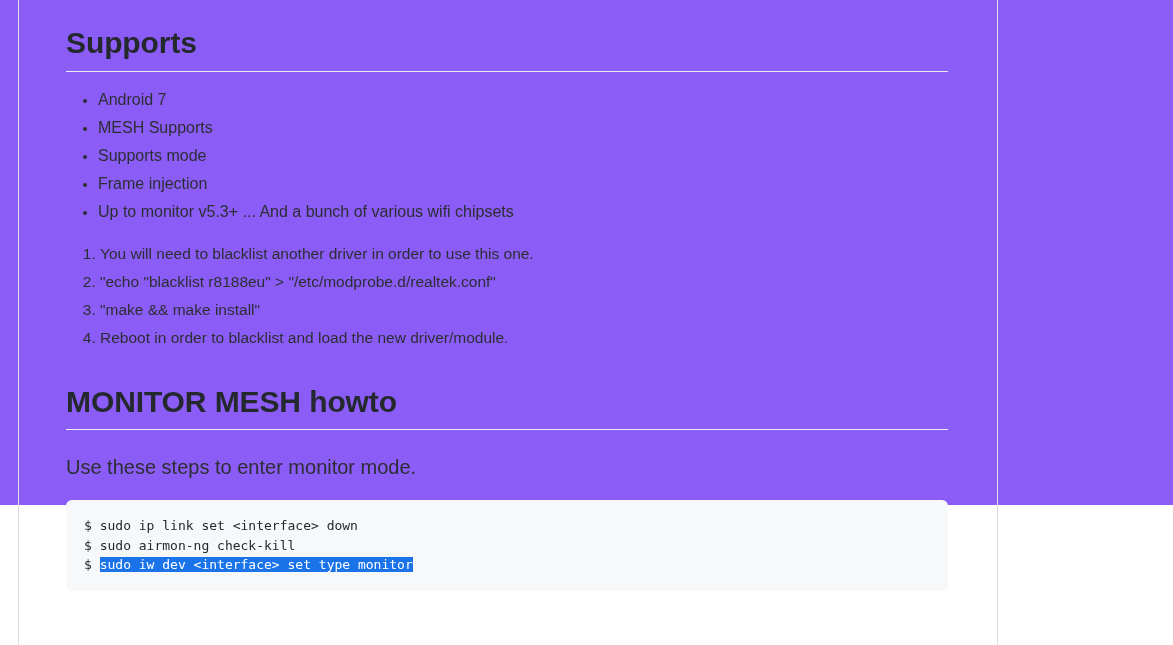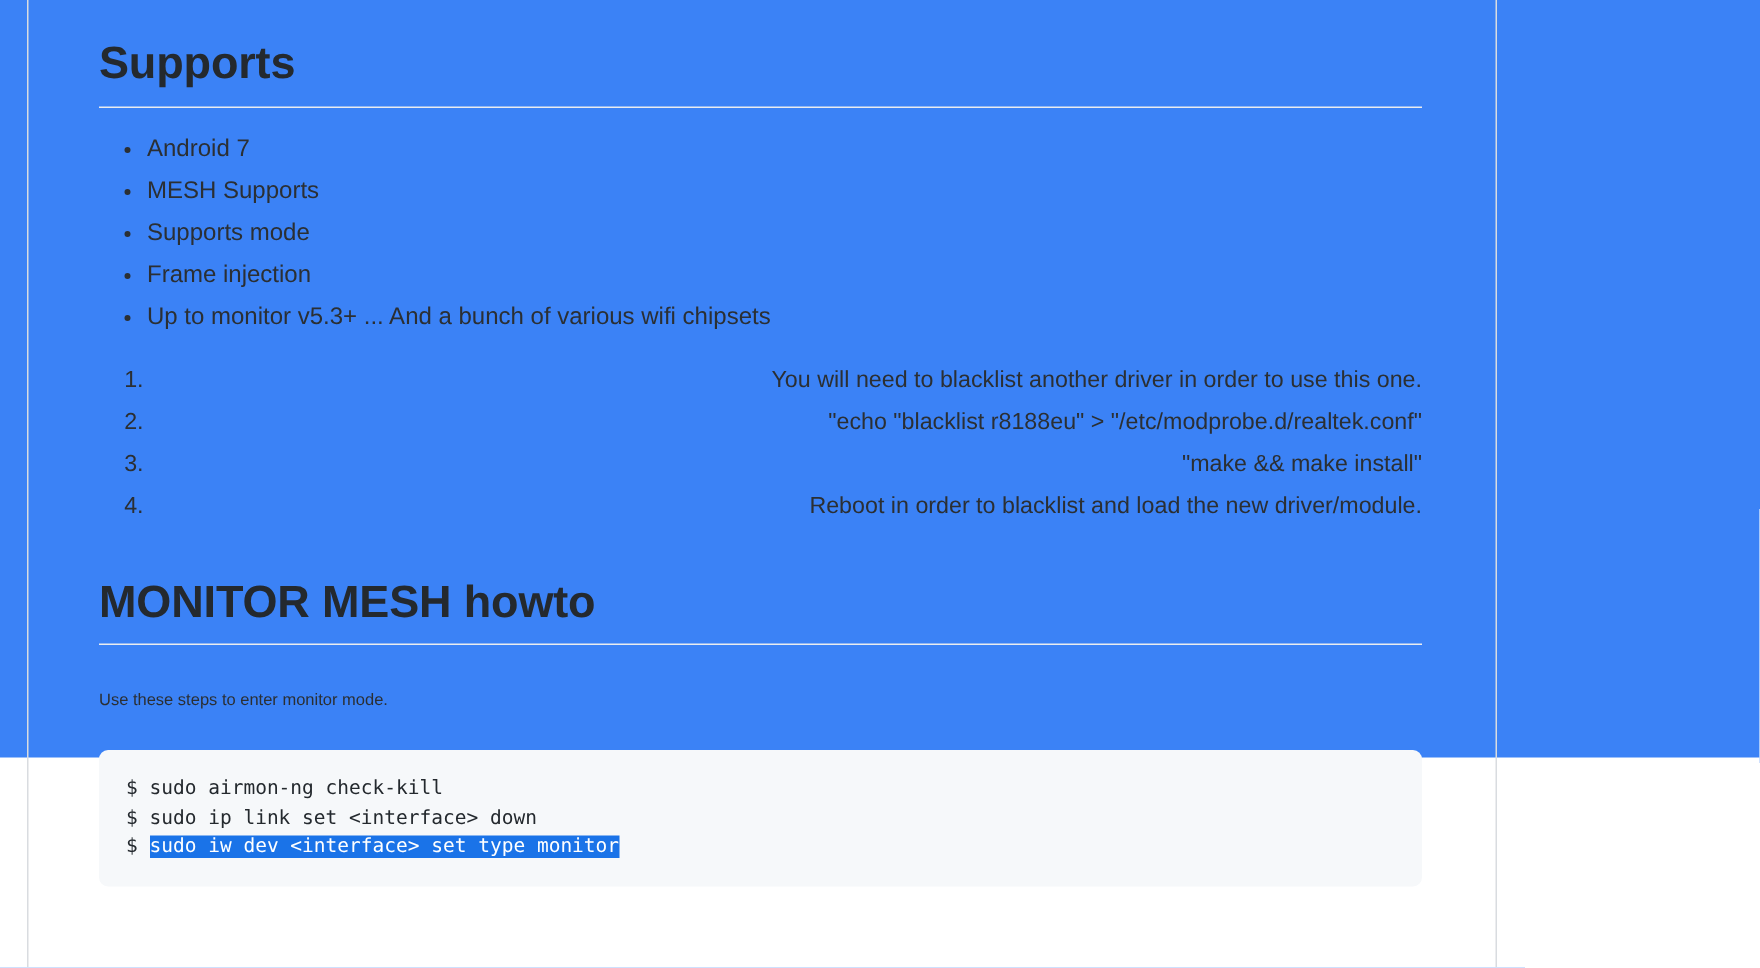--- a/index.html
+++ b/index.html
@@ -15,21 +15,21 @@
   body {
     font-family: "Liberation Sans", sans-serif;
     color: #24292e;
     -webkit-font-smoothing: antialiased;
   }
 
   .viewport {
     position: relative;
     width: 1173px;
     height: 505px;
-    background: #3b82f6;
+    background: #8b5cf6;
   }
 
   
   .rule-left {
     position: absolute;
     left: 18px;
     top: 0;
     width: 1px;
     height: 645px;
     background: #d9dce0;
@@ -73,30 +73,29 @@
     font-size: 16px;
     line-height: 28px;
     color: #2b2f33;
   }
   ul.feature-list li::marker { color: #2b2f33; font-size: 13px; }
 
   ol.steps-list {
     margin: 14px 0 0 0;
     padding-left: 34px;
     list-style: decimal;
-    text-align: right;
   }
   ol.steps-list li {
     font-size: 15.5px;
     line-height: 28px;
     color: #2b2f33;
   }
 
   p.intro {
-    font-size: 11px;
+    font-size: 20px;
     line-height: 22px;
     color: #2b2f33;
     margin: 26px 0 0 0;
   }
 
   pre.code-block {
     margin: 22px 0 0 0;
     padding: 16px 16px 16px 18px;
     background: #f6f8fa;
     border-radius: 6px;
@@ -139,16 +138,16 @@
       <li>You will need to blacklist another driver in order to use this one.</li>
       <li>"echo "blacklist r8188eu" &gt; "/etc/modprobe.d/realtek.conf"</li>
       <li>"make &amp;&amp; make install"</li>
       <li>Reboot in order to blacklist and load the new driver/module.</li>
     </ol>
 
     <h1 class="section-title title-monitor">MONITOR MESH howto</h1>
 
     <p class="intro">Use these steps to enter monitor mode.</p>
 
-    <pre class="code-block"><span class="code-line"><span class="prompt">$ </span><span>sudo airmon-ng check-kill</span></span><span class="code-line"><span class="prompt">$ </span><span>sudo ip link set &lt;interface&gt; down</span></span><span class="code-line"><span class="prompt">$ </span><span class="selected-text">sudo iw dev &lt;interface&gt; set type monitor</span></span></pre>
+    <pre class="code-block"><span class="code-line"><span class="prompt">$ </span><span>sudo ip link set &lt;interface&gt; down</span></span><span class="code-line"><span class="prompt">$ </span><span>sudo airmon-ng check-kill</span></span><span class="code-line"><span class="prompt">$ </span><span class="selected-text">sudo iw dev &lt;interface&gt; set type monitor</span></span></pre>
 
   </div>
 </div>
 
 </body></html>

